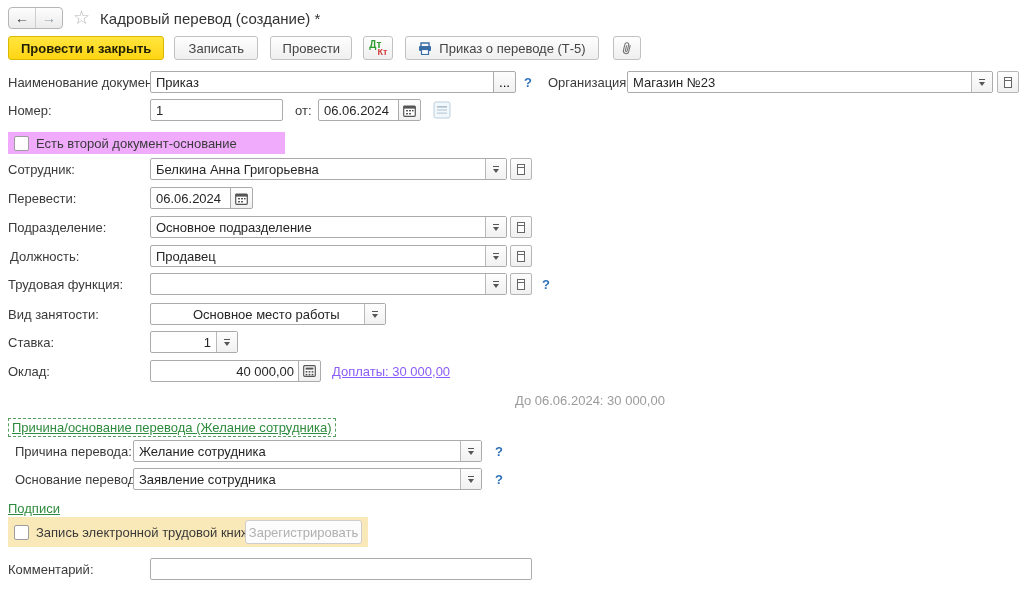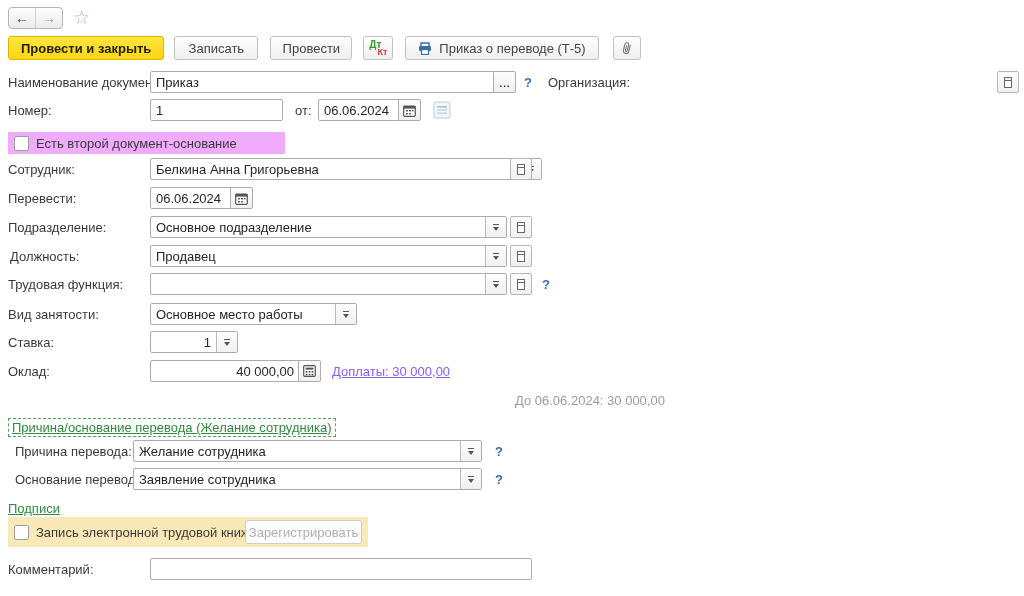--- a/index.html
+++ b/index.html
@@ -53,20 +53,21 @@
 <div class="row" style="top:7px;left:8px;gap:10px;height:22px;">
   <div class="navgroup">
     <div class="navbtn back">
         <span>←</span>
       </div>
     <div class="navbtn fwd">
         <span>→</span>
       </div>
   </div>
   <span class="star">☆</span>
+  <span class="title">Кадровый перевод (создание) *</span>
 </div>
 
 <div class="row" style="top:36px;left:8px;height:24px;">
   <button class="btn btn-primary" style="margin-right:10px;">Провести и закрыть</button>
   <button class="btn" style="width:84px;justify-content:center;margin-right:12px;">Записать</button>
   <button class="btn" style="width:82px;justify-content:center;margin-right:11px;">Провести</button>
   <button class="btn sq dtkt" style="margin-right:12px;">
     <span class="dt">Дт</span>
     <span class="kt">Кт</span>
   </button>
@@ -90,20 +91,26 @@
 </div>
 
 <div class="row" style="top:71px;left:8px;width:1016px;">
   <span class="lbl abs" style="left:0;">Наименование документа:</span>
   <input class="inp abs" style="left: 142px; width: 345px;" value="Приказ">
   <button class="mini abs" style="left:486px;">
       <span>...</span>
     </button>
   <span class="help abs" style="left:516px;">?</span>
   <span class="lbl abs" style="left:540px;">Организация:</span>
+  <div class="combo abs" style="left:619px;width:366px;">
+    <span class="val">Магазин №23</span>
+    <span class="arrowzone">
+        <span class="caret"></span>
+      </span>
+  </div>
   <button class="openbtn abs" style="left:989px;">
       <span class="openicon"></span>
     </button>
 </div>
 
 <div class="row" style="top:99px;left:8px;width:1016px;">
   <span class="lbl abs" style="left:0;">Номер:</span>
   <input class="inp abs" style="left: 142px; width: 133px;" value="1">
   <span class="lbl abs" style="left:287px;">от:</span>
   <input class="inp abs" style="left: 310px; width: 82px;" value="06.06.2024">
@@ -130,21 +137,21 @@
   </span>
 </div>
 
 <div class="row hl1" style="top:132px;left:8px;width:277px;height:22px;">
   <span class="cb" style="margin-left:6px;"></span>
   <span class="lbl" style="margin-left:7px;">Есть второй документ-основание</span>
 </div>
 
 <div class="row" style="top:158px;left:8px;width:1016px;">
   <span class="lbl abs" style="left:0;">Сотрудник:</span>
-  <div class="combo abs" style="left:142px;width:392px;">
+  <div class="combo abs" style="left:142px;width:357px;">
     <span class="val">Белкина Анна Григорьевна</span>
     <span class="arrowzone">
         <span class="caret"></span>
       </span>
   </div>
   <button class="openbtn abs" style="left:502px;">
       <span class="openicon"></span>
     </button>
 </div>
 
@@ -201,21 +208,21 @@
       </span>
   </div>
   <button class="openbtn abs" style="left:502px;">
       <span class="openicon"></span>
     </button>
   <span class="help abs" style="left:534px;">?</span>
 </div>
 
 <div class="row" style="top:303px;left:8px;width:1016px;">
   <span class="lbl abs" style="left:0;">Вид занятости:</span>
-  <div class="combo abs" style="left:142px;width:207px;">
+  <div class="combo abs" style="left:142px;width:236px;padding-left:37px;">
     <span class="val">Основное место работы</span>
     <span class="arrowzone">
         <span class="caret"></span>
       </span>
   </div>
 </div>
 
 <div class="row" style="top:331px;left:8px;width:1016px;">
   <span class="lbl abs" style="left:0;">Ставка:</span>
   <div class="combo abs" style="left:142px;width:88px;">

